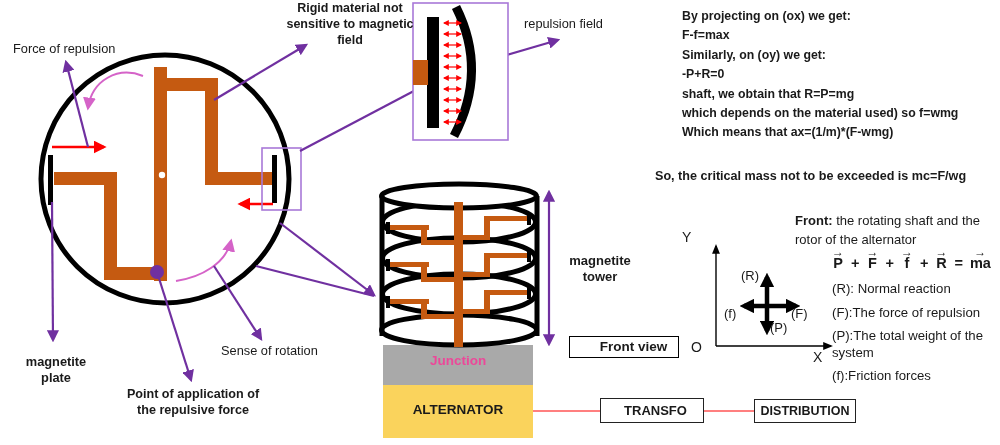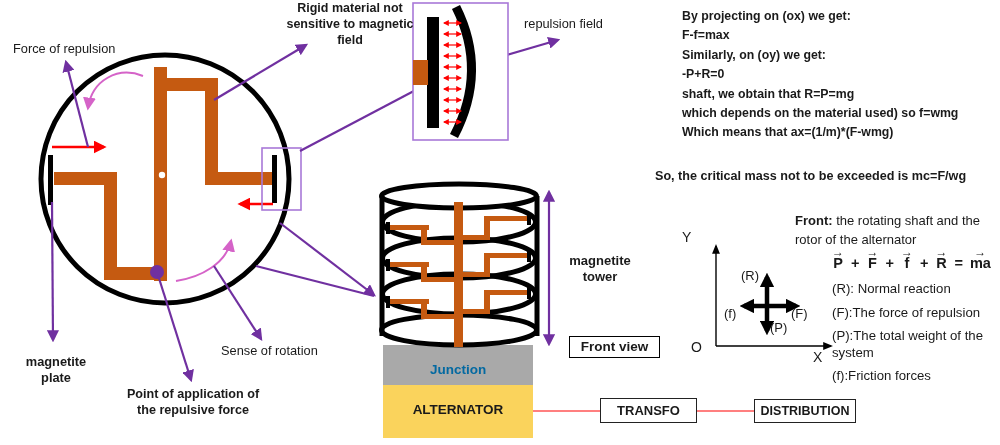--- a/index.html
+++ b/index.html
@@ -171,27 +171,27 @@
   <div class="abs z3 lbl" style="left:524px;top:16px;">repulsion field</div>
 
   <div class="abs z3 lbl-wrap" style="left:19px;top:354px;width:74px;">magnetite plate</div>
 
   <div class="abs z3 lbl-wrap" style="left:117px;top:386px;width:152px;font-size:12.6px;">Point of application of the repulsive force</div>
 
   <div class="abs z3 lbl" style="left:221px;top:343px;">Sense of rotation</div>
 
   <div class="abs z3 lbl-wrap" style="left:559px;top:253px;width:82px;font-size:13px;">magnetite tower</div>
 
-  <div class="abs z3 boxed" style="left:569px;top:336px;width:89px;height:20px;line-height:20px;font-size:13.5px;">Front view</div>
-
-  <div class="abs z3" style="left:383px;top:362px;width:150px;text-align:center;font-weight:bold;font-size:13.5px;color:#0369a1;">Junction</div>
+  <div class="abs z3 boxed" style="left:569px;top:336px;width:89px;height:20px;line-height:20px;font-size:13.5px;padding-left:19px;">Front view</div>
+
+  <div class="abs z3" style="left:383px;top:353px;width:150px;text-align:center;font-weight:bold;font-size:13.5px;color:#ec4899;">Junction</div>
 
   <div class="abs z3" style="left:383px;top:385px;width:150px;height:53px;line-height:50px;text-align:center;font-weight:bold;font-size:13.5px;">ALTERNATOR</div>
 
-  <div class="abs z3 thinbox" style="left:600px;top:398px;width:95px;height:23px;line-height:23px;font-size:13px;">TRANSFO</div>
+  <div class="abs z3 thinbox" style="left:600px;top:398px;width:95px;height:23px;line-height:23px;font-size:13px;padding-left:7px;">TRANSFO</div>
 
   <div class="abs z3 thinbox" style="left:754px;top:399px;width:100px;height:22px;line-height:22px;font-size:12.5px;">DISTRIBUTION</div>
 
   <div class="abs z3 deriv" style="left:682px;top:7px;">
     <div>By projecting on (ox) we get:</div>
     <div>F-f=max</div>
     <div>Similarly, on (oy) we get:</div>
     <div>-P+R=0</div>
     <div>shaft, we obtain that R=P=mg</div>
     <div>which depends on the material used) so f=wmg</div>

